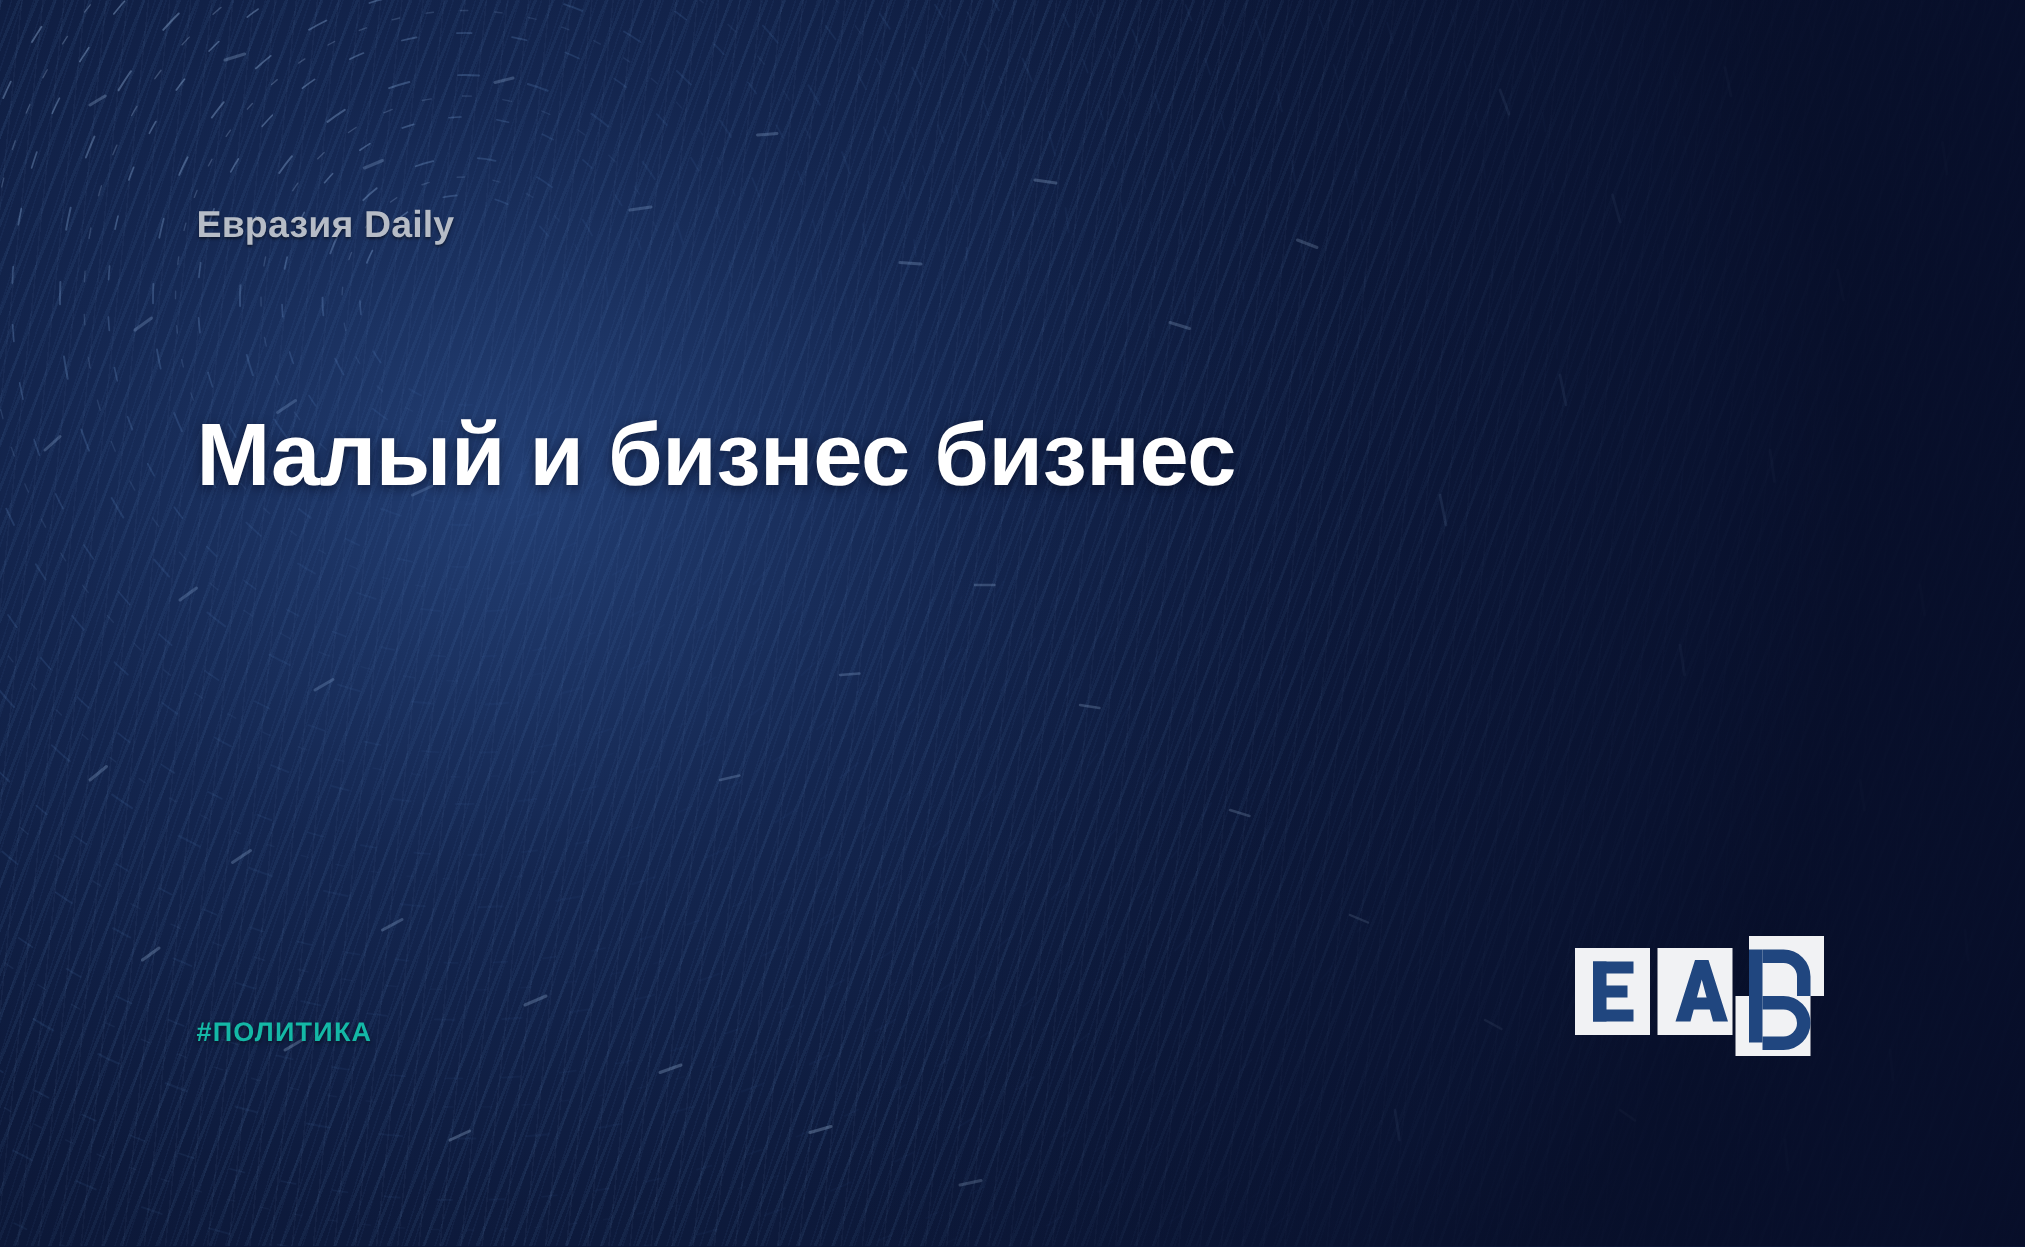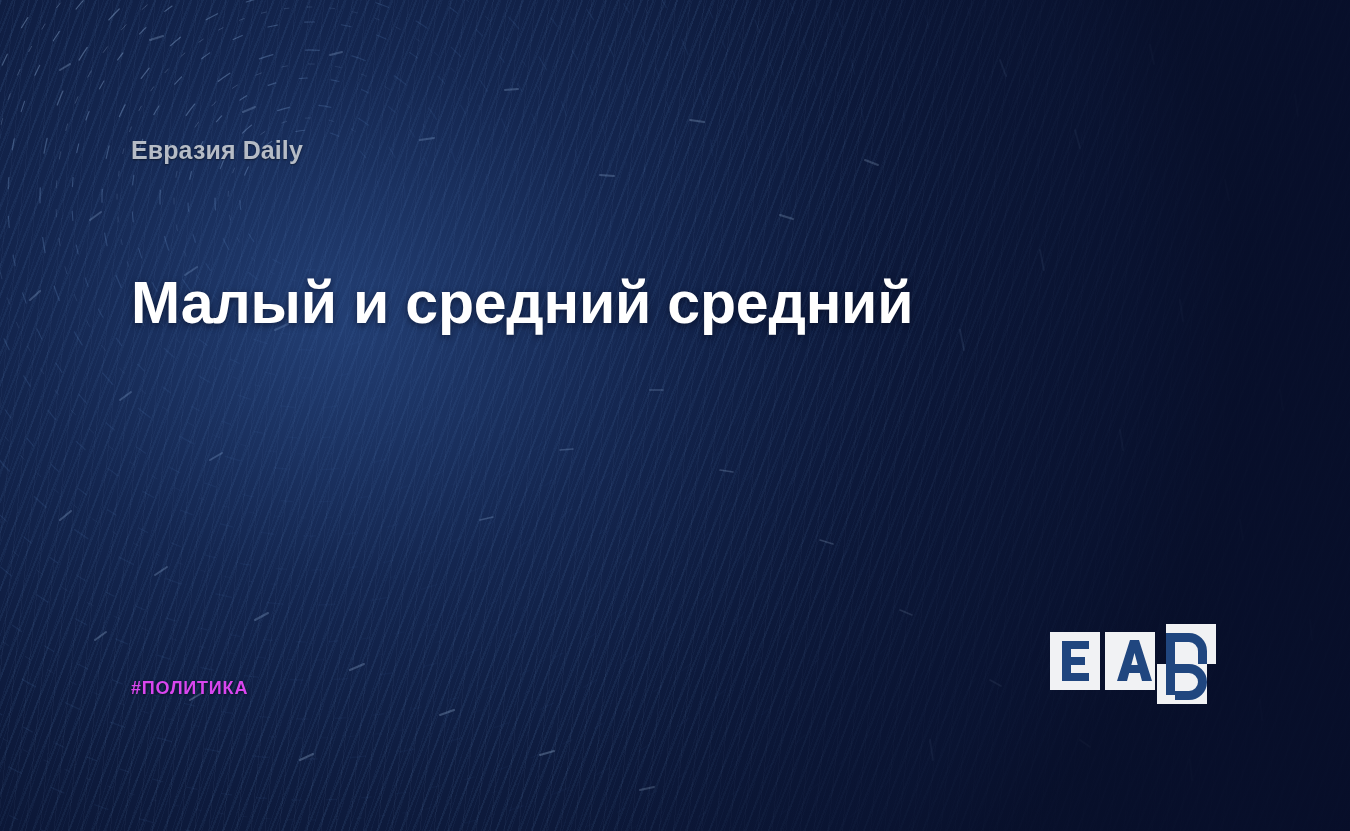--- a/index.html
+++ b/index.html
@@ -118,21 +118,21 @@
   }
   .headline .hl-line { display: block; white-space: nowrap; }
 
   .tag {
     position: absolute;
     left: 131px;
     top: 678px;
     font-size: 18px;
     font-weight: 700;
     letter-spacing: 0.8px;
-    color: #d946ef;
+    color: #14b8a6;
     text-shadow: 0 1px 3px rgba(0,0,0,0.5);
     white-space: nowrap;
   }
 
   
   .logo {
     position: absolute;
     left: 1046px;
     top: 620px;
     width: 185px;
@@ -273,21 +273,21 @@
   </div>
 
   <div class="bg-vignette"></div>
   <div class="bg-dark-right"></div>
 
   <div class="content">
 
     <div class="brand">Евразия Daily</div>
 
     <div class="headline">
-      <span class="hl-line">Малый и средний средний</span>
+      <span class="hl-line">Малый и бизнес бизнес</span>
     </div>
 
     <div class="tag">#ПОЛИТИКА</div>
 
     <div class="logo">
       <svg viewBox="0 0 185 94" aria-hidden="true">
 
         <rect x="4" y="12" width="50" height="58" fill="#f1f2f4"></rect>
         <g fill="#20467f">
           <rect x="16" y="21" width="9" height="40"></rect>

